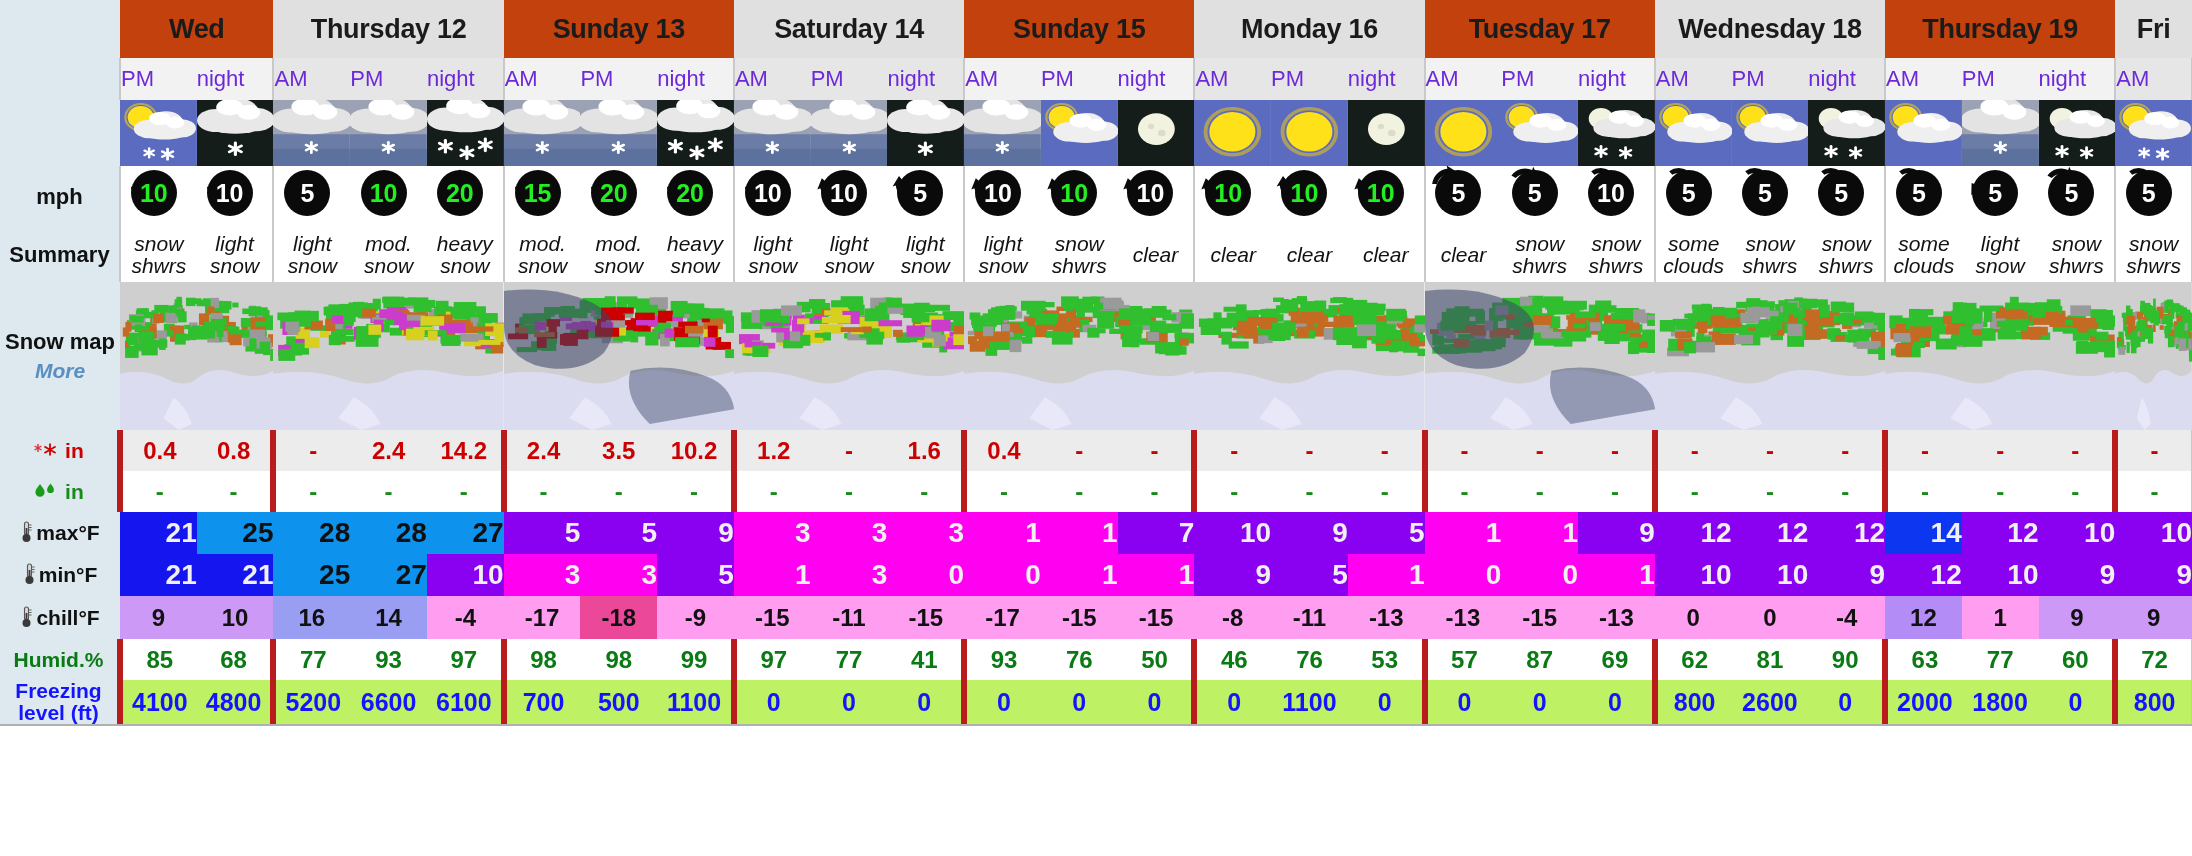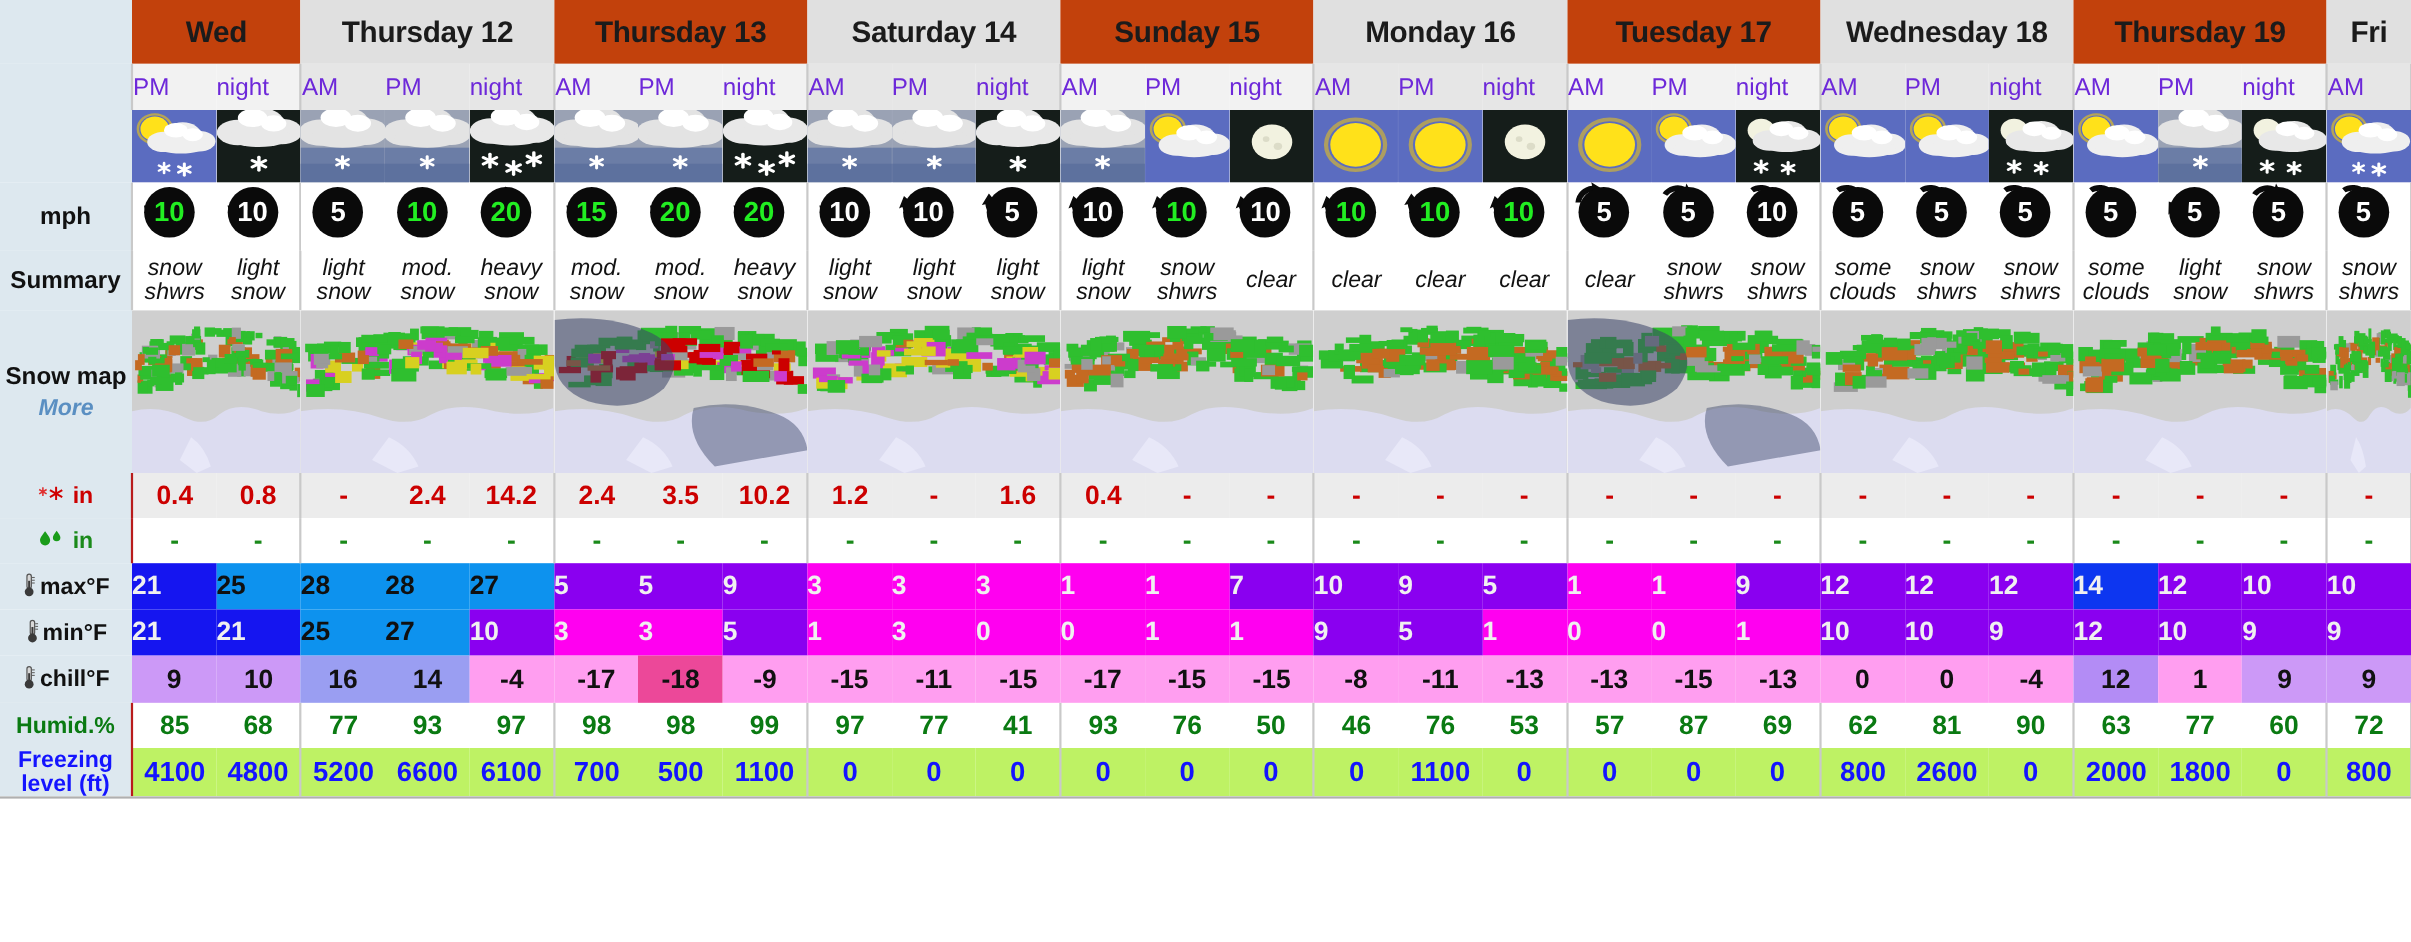--- a/index.html
+++ b/index.html
@@ -144,33 +144,33 @@
 
   
   .numcell {
     height: 41px;
     text-align: center;
     vertical-align: middle;
     font-weight: bold;
     font-size: 24px;
     border-left: 1px solid #e0e0e0;
   }
-  .numcell.daystart { border-left: 2px solid #b91c1c; }
+  .numcell.daystart { border-left: 6px solid #b91c1c; }
   .numcell.dayend   { border-right: 2px solid #c9c9c9; }
   .rowsnow { background: #ececec; color: #cc0000; }
   .rowrain { background: #ffffff; color: #1a8a1a; }
   .rowhum  { background: #ffffff; color: #0a7a12; }
   .rowfrz  { background: #bef264; color: #1414ff; font-size: 25px; }
 
   .tcell {
     height: 42px;
-    text-align: left;
+    text-align: right;
     vertical-align: middle;
     font-weight: bold;
-    font-size: 24px;
+    font-size: 28px;
     border: 0;
   }
   .tsep { border-left: 2px solid #c9c9c9; }
   .tsepr { border-right: 2px solid #c9c9c9; }
   .chillcell {
     height: 43px;
     text-align: center;
     vertical-align: middle;
     font-weight: bold;
     font-size: 24px;
@@ -211,21 +211,21 @@
         <col style="width: 76.7407px;">
         <col style="width: 76.7407px;">
         <col style="width: 76.7407px;">
         <col style="width: 76.7407px;">
       </colgroup>
     <tbody>
       <tr id="row-day">
           <td class="lbl "></td>
           <td class="dayhdr odd" colspan="2">Wed</td>
           <td class="dayhdr even" colspan="3">Thursday 12</td>
-          <td class="dayhdr odd" colspan="3">Thursday 13</td>
+          <td class="dayhdr odd" colspan="3">Sunday 13</td>
           <td class="dayhdr even" colspan="3">Saturday 14</td>
           <td class="dayhdr odd" colspan="3">Sunday 15</td>
           <td class="dayhdr even" colspan="3">Monday 16</td>
           <td class="dayhdr odd" colspan="3">Tuesday 17</td>
           <td class="dayhdr even" colspan="3">Wednesday 18</td>
           <td class="dayhdr odd" colspan="3">Thursday 19</td>
           <td class="dayhdr even" colspan="1">Fri</td>
         </tr>
       <tr id="row-period">
           <td class="lbl "></td>

